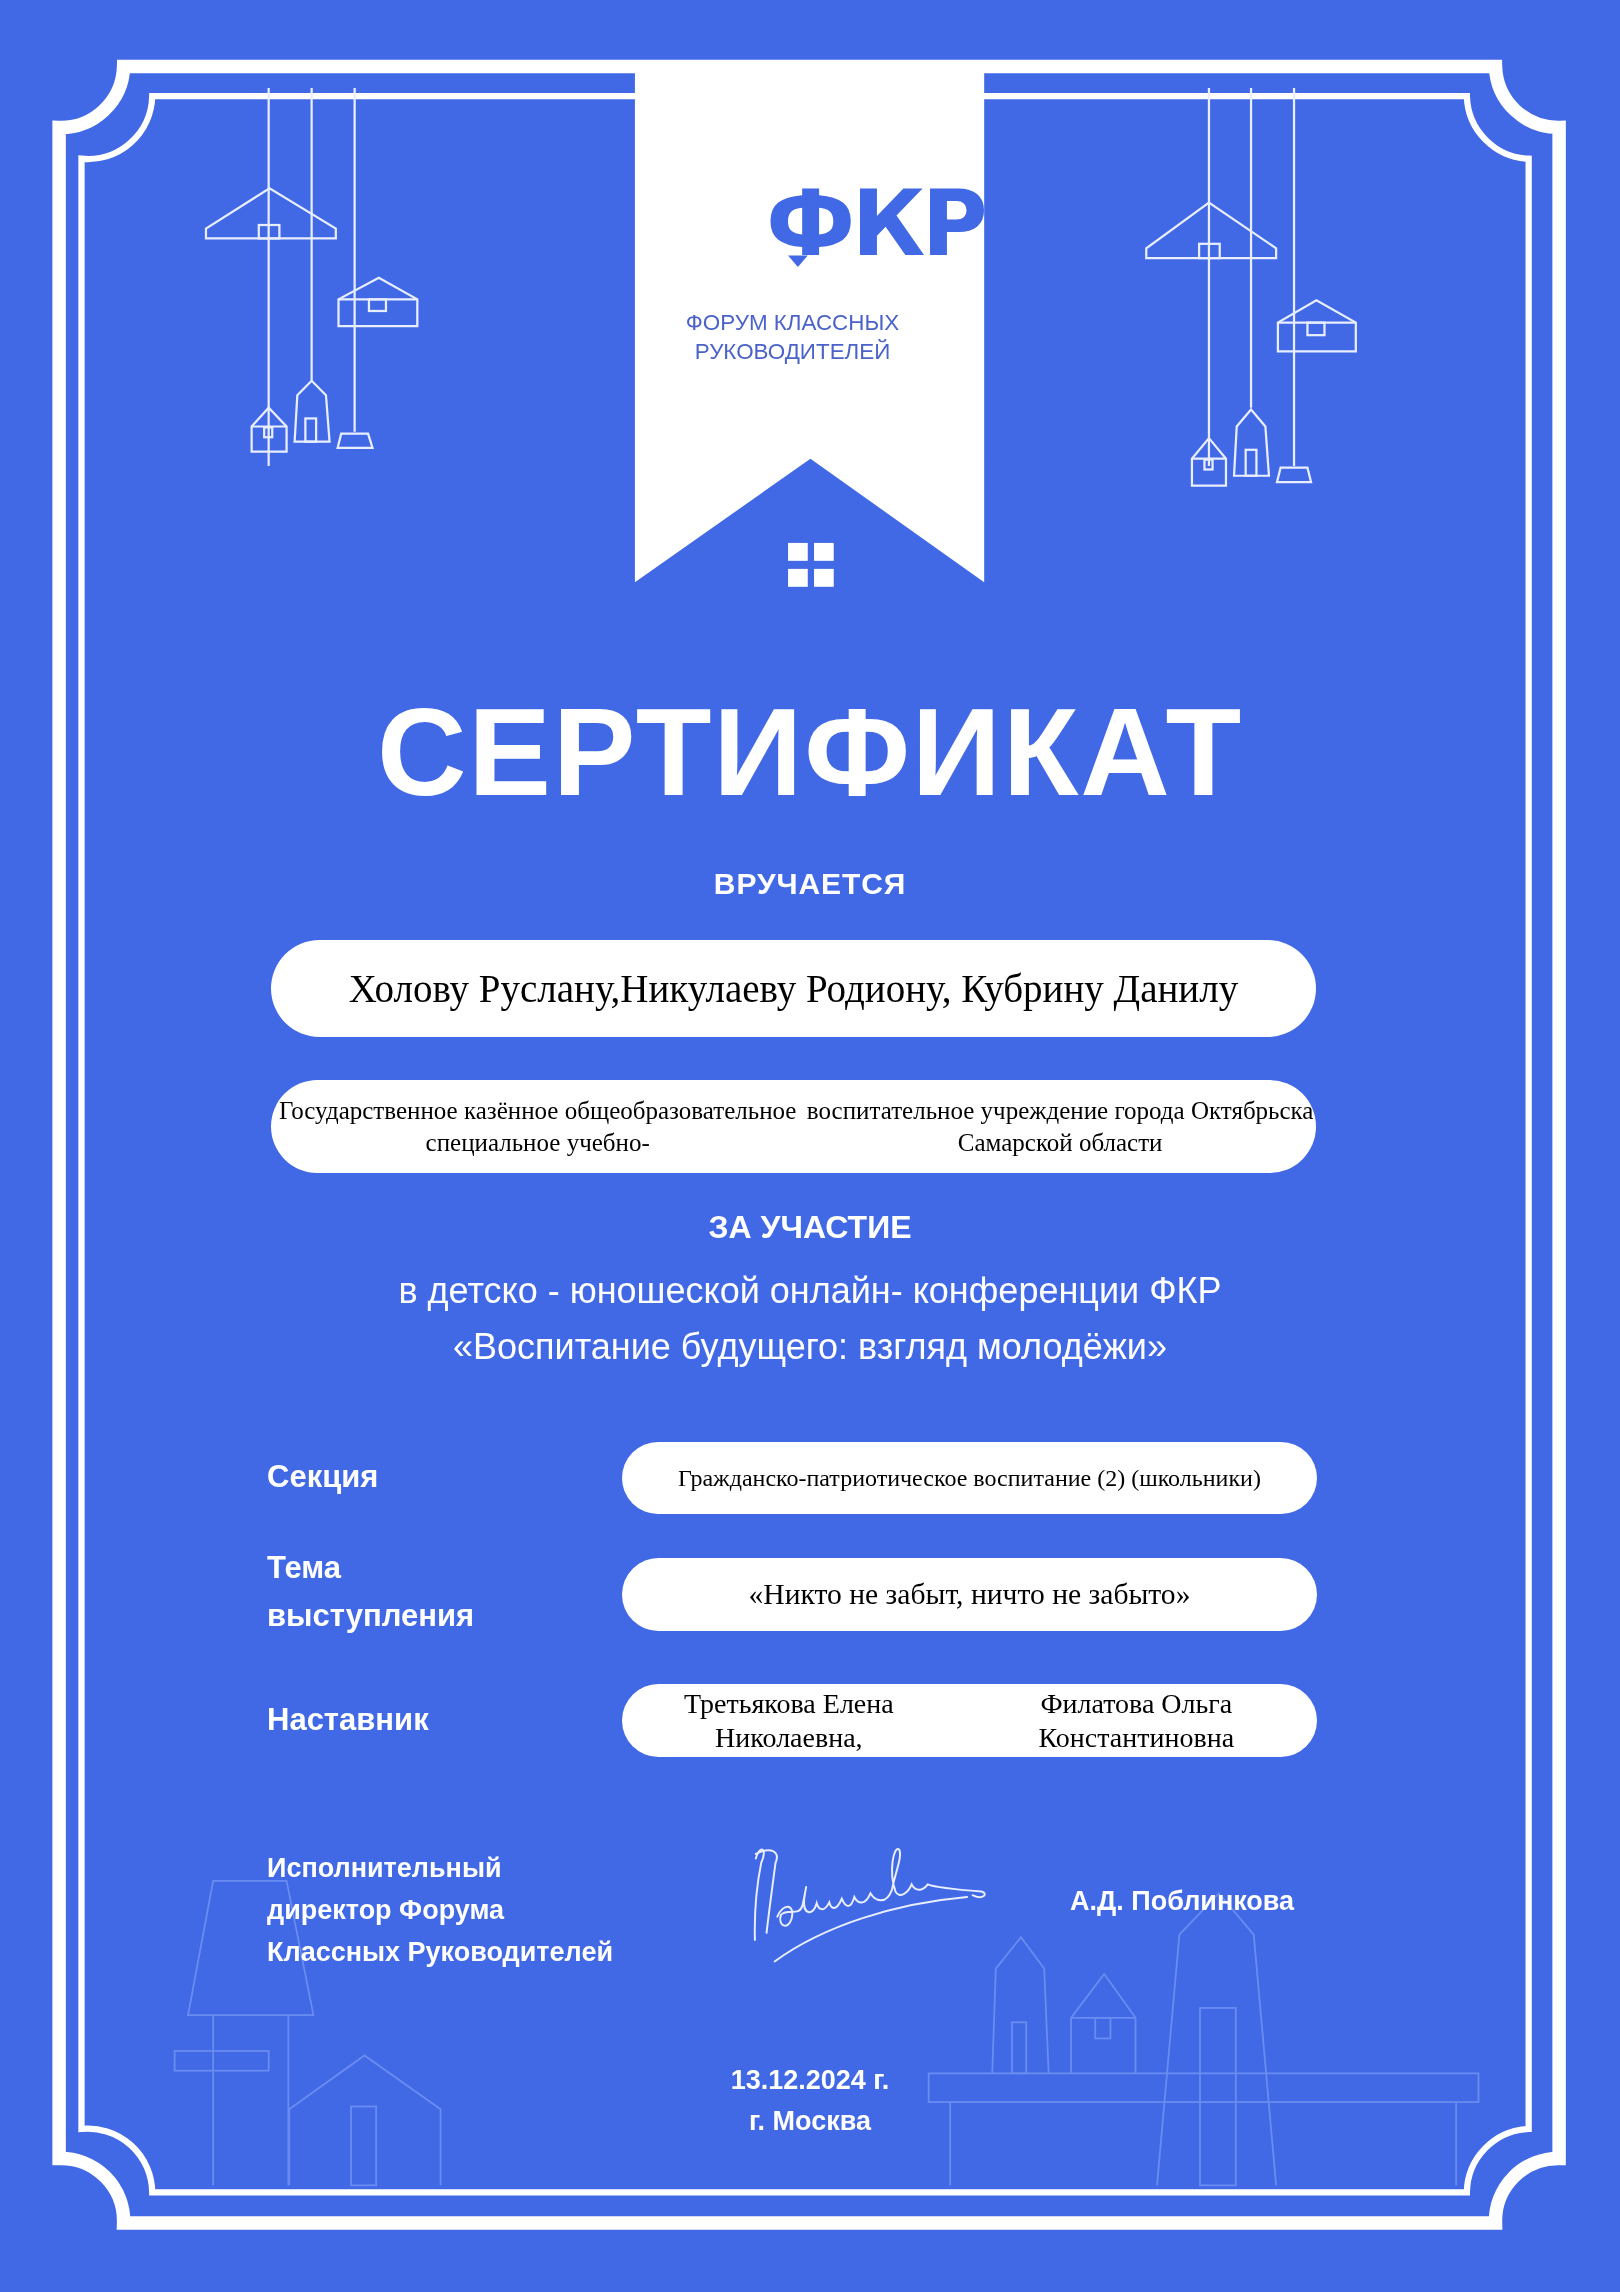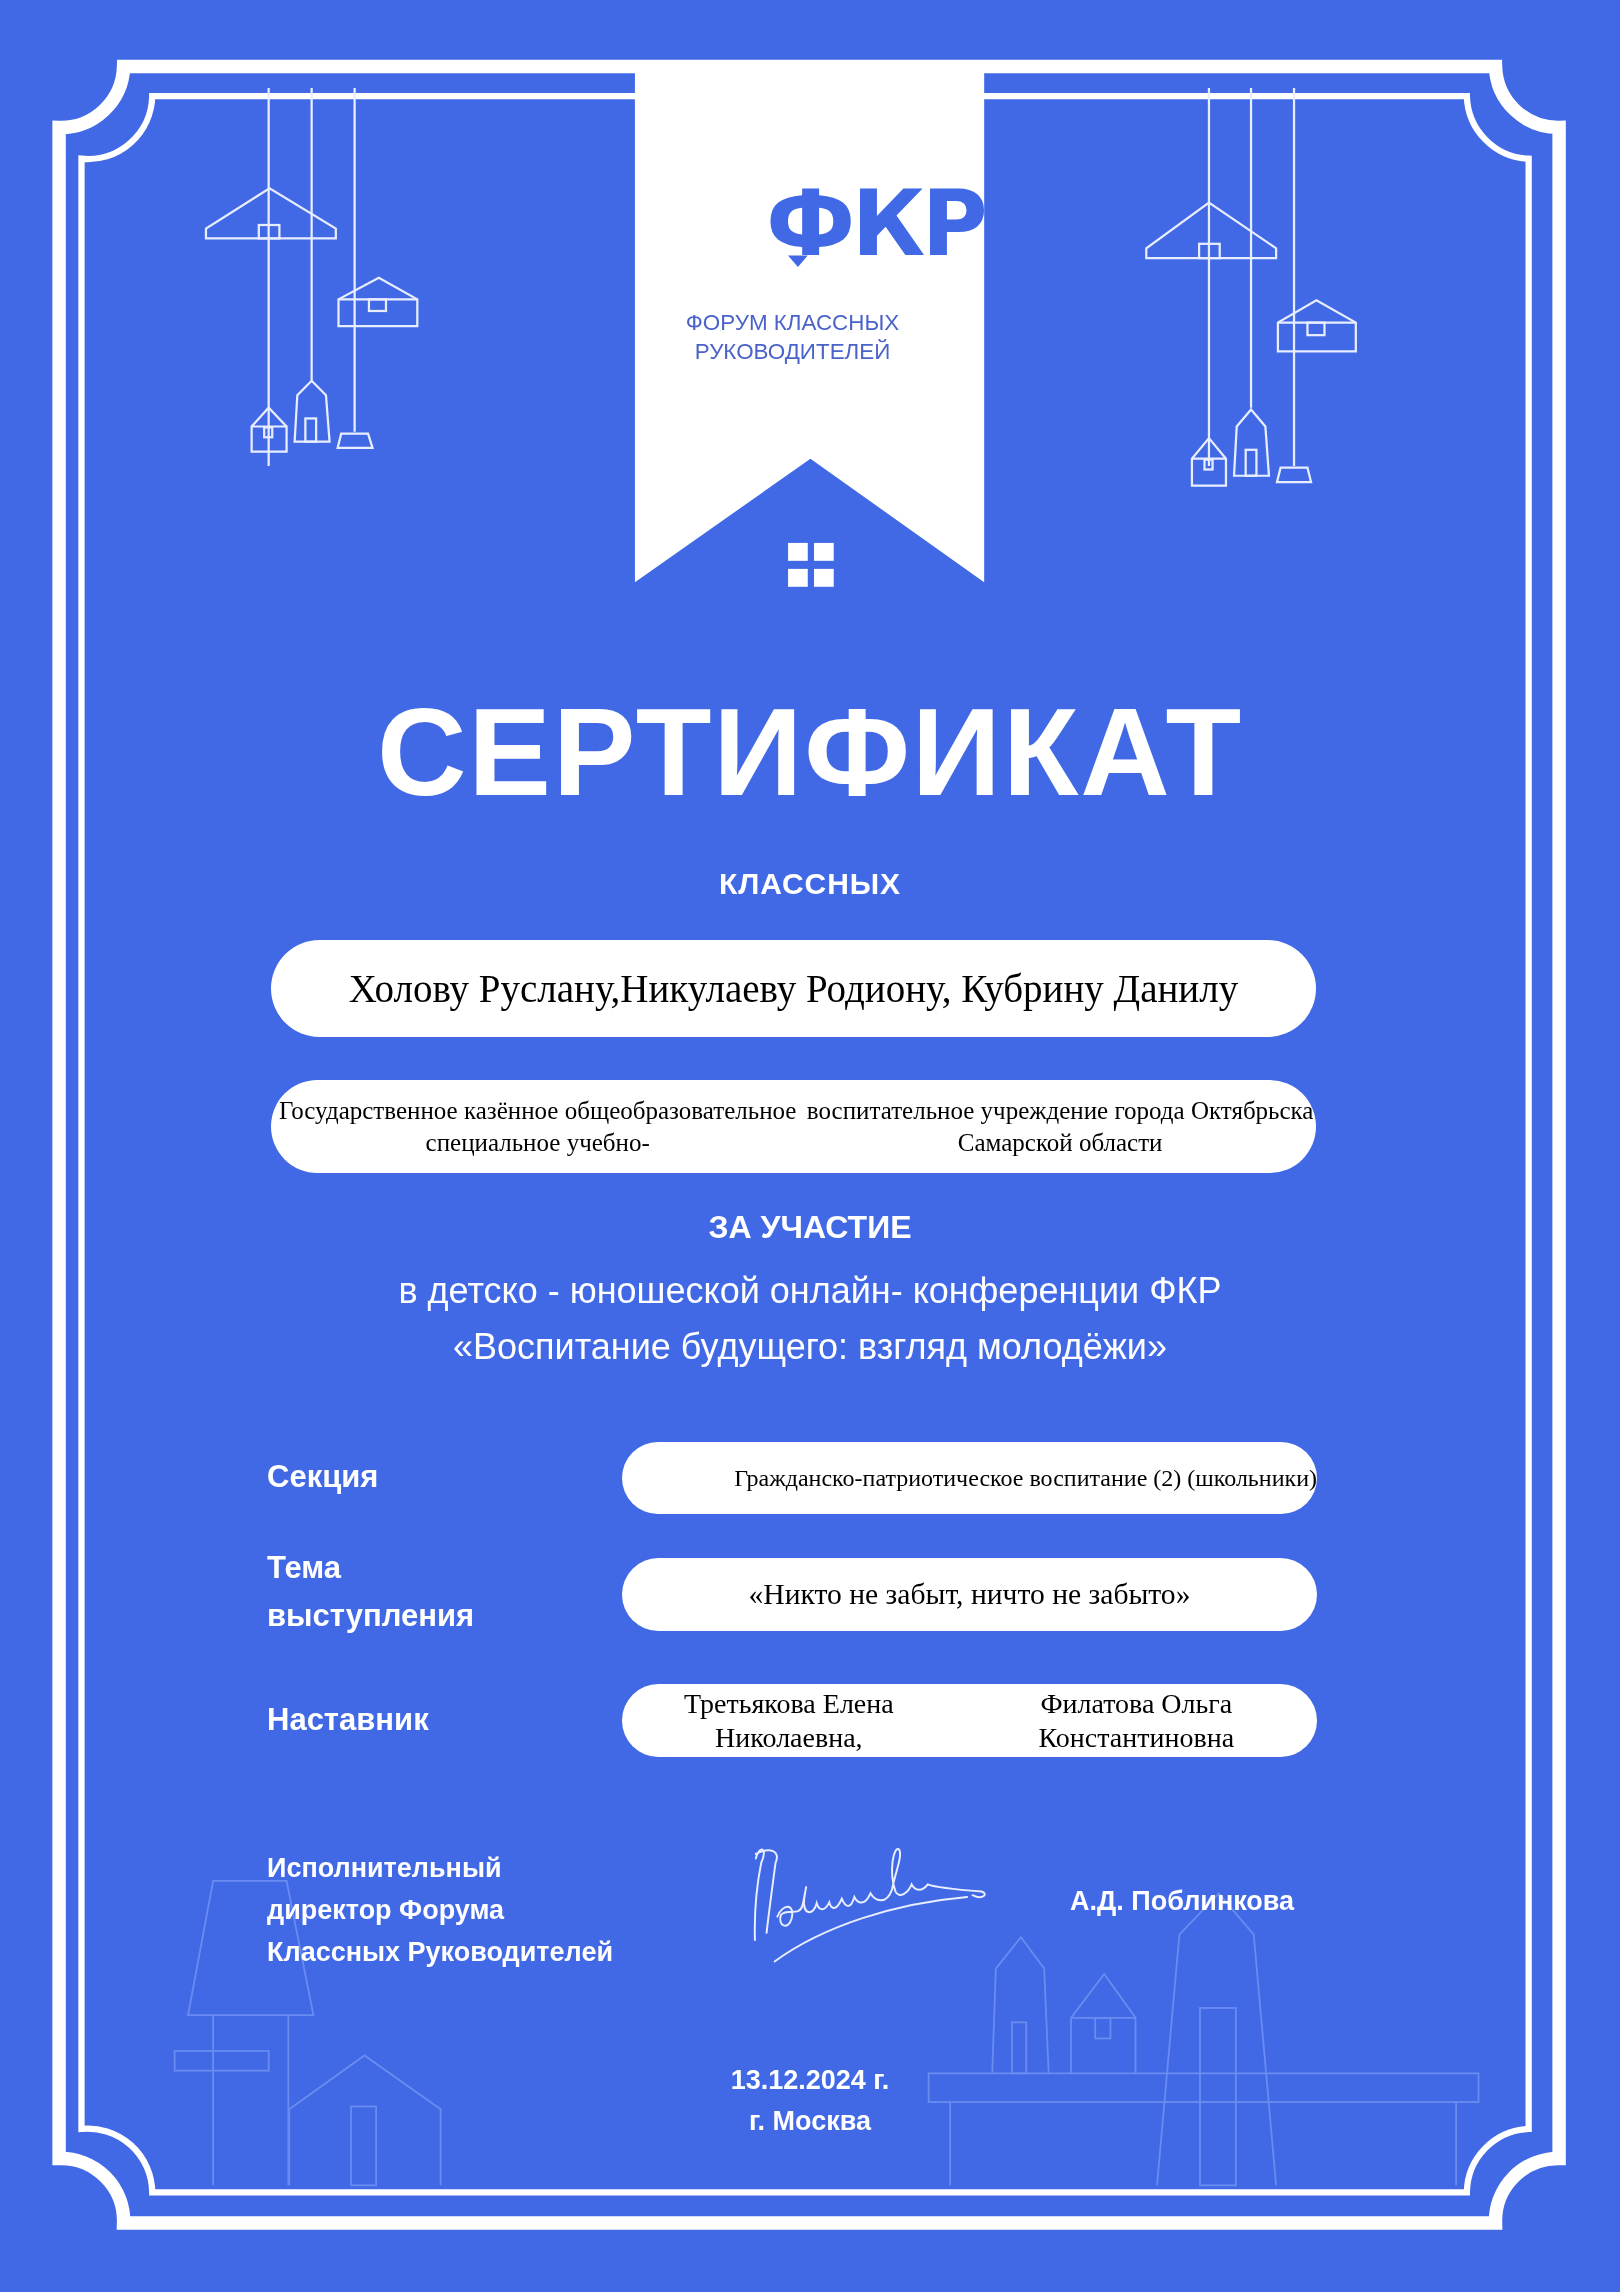--- a/index.html
+++ b/index.html
@@ -105,21 +105,21 @@
 </svg>
 
 <div class="abs logo-text" style="left:635px; width:349px; top:179px; text-align:right; font-size:90px; line-height:90px; letter-spacing:-3.6px; font-family:'DejaVu Sans', sans-serif;">ФКР</div>
 <div class="abs" style="left:635px; width:299px; top:308px; text-align:center; color:#4a62c9; font-size:22.4px; line-height:29px;padding-left:8px;">
   <div>ФОРУМ КЛАССНЫХ</div>
   <div>РУКОВОДИТЕЛЕЙ</div>
 </div>
 
 <div class="abs sans title">СЕРТИФИКАТ</div>
 
-<div class="abs sans center-text" style="top:867px; font-size:30px; letter-spacing:0.9px;">КЛАССНЫХ</div>
+<div class="abs sans center-text" style="top:867px; font-size:30px; letter-spacing:0.9px;">ВРУЧАЕТСЯ</div>
 
 <div class="pill serif" style="left:271px; top:940px; width:1045px; height:97px; font-size:39px; line-height:48px; padding-top:1.8px;">
   <div>Холову Руслану,</div>
   <div>Никулаеву Родиону, Кубрину Данилу</div>
 </div>
 
 <div class="pill serif" style="left:271px; top:1080px; width:1045px; height:93px; font-size:25px; line-height:32px;">
   <div>Государственное казённое общеобразовательное специальное учебно-</div>
   <div>воспитательное учреждение  города Октябрьска Самарской области</div>
 </div>
@@ -130,21 +130,21 @@
   <div>«Воспитание будущего: взгляд молодёжи»</div>
 </div>
 
 <div class="abs sans label" style="left:267px; top:1453px;">Секция</div>
 <div class="abs sans label" style="left:267px; top:1544px;">
   <div>Тема</div>
   <div>выступления</div>
 </div>
 <div class="abs sans label" style="left:267px; top:1696px;">Наставник</div>
 
-<div class="pill serif" style="left:622px; top:1442px; width:695px; height:72px; font-size:24px;justify-content:flex-end;">
+<div class="pill serif" style="left:622px; top:1442px; width:695px; height:72px; font-size:24px;">
   <div>Гражданско-патриотическое воспитание (2) (школьники)</div>
 </div>
 <div class="pill serif" style="left:622px; top:1558px; width:695px; height:73px; font-size:29.6px;">
   <div>«Никто не забыт, ничто не забыто»</div>
 </div>
 <div class="pill serif" style="left:622px; top:1684px; width:695px; height:73px; font-size:28px; line-height:34px;">
   <div>Третьякова Елена Николаевна,</div>
   <div>Филатова Ольга Константиновна</div>
 </div>
 

